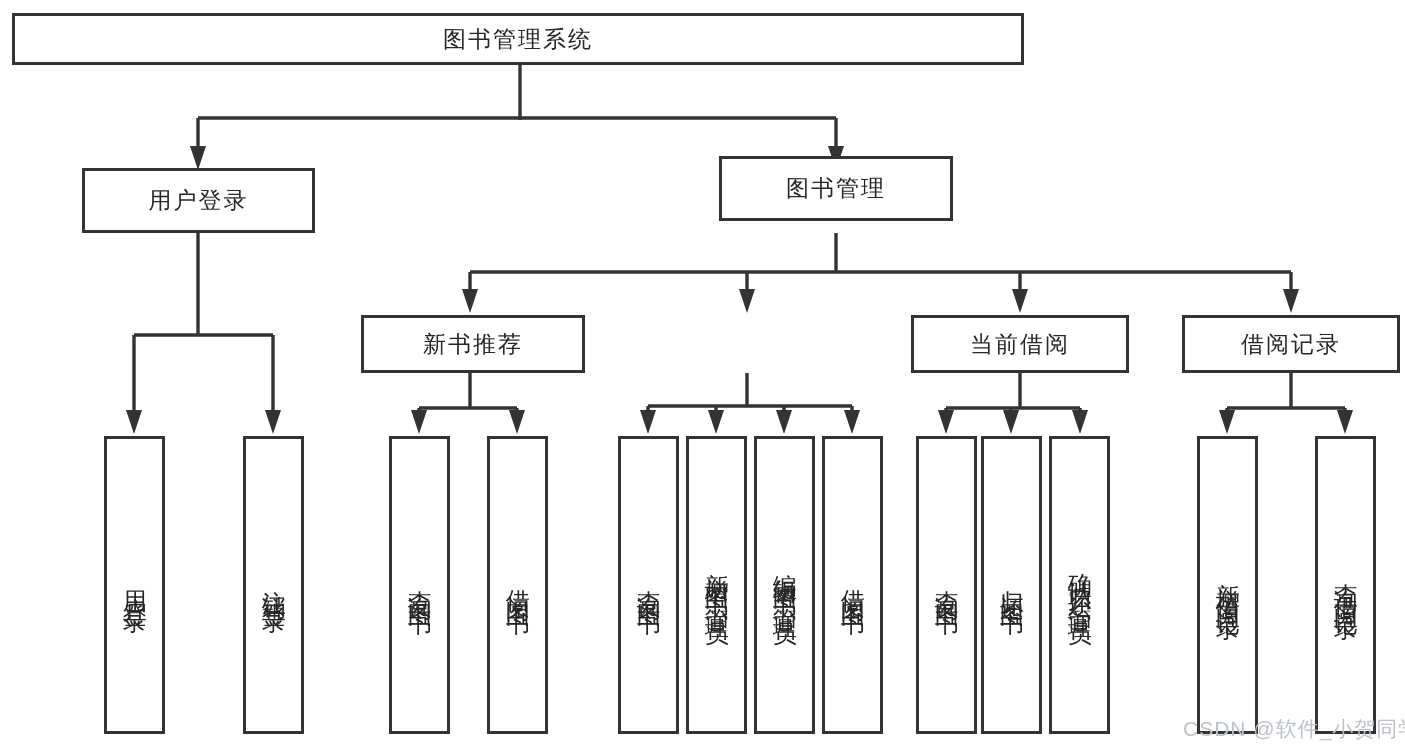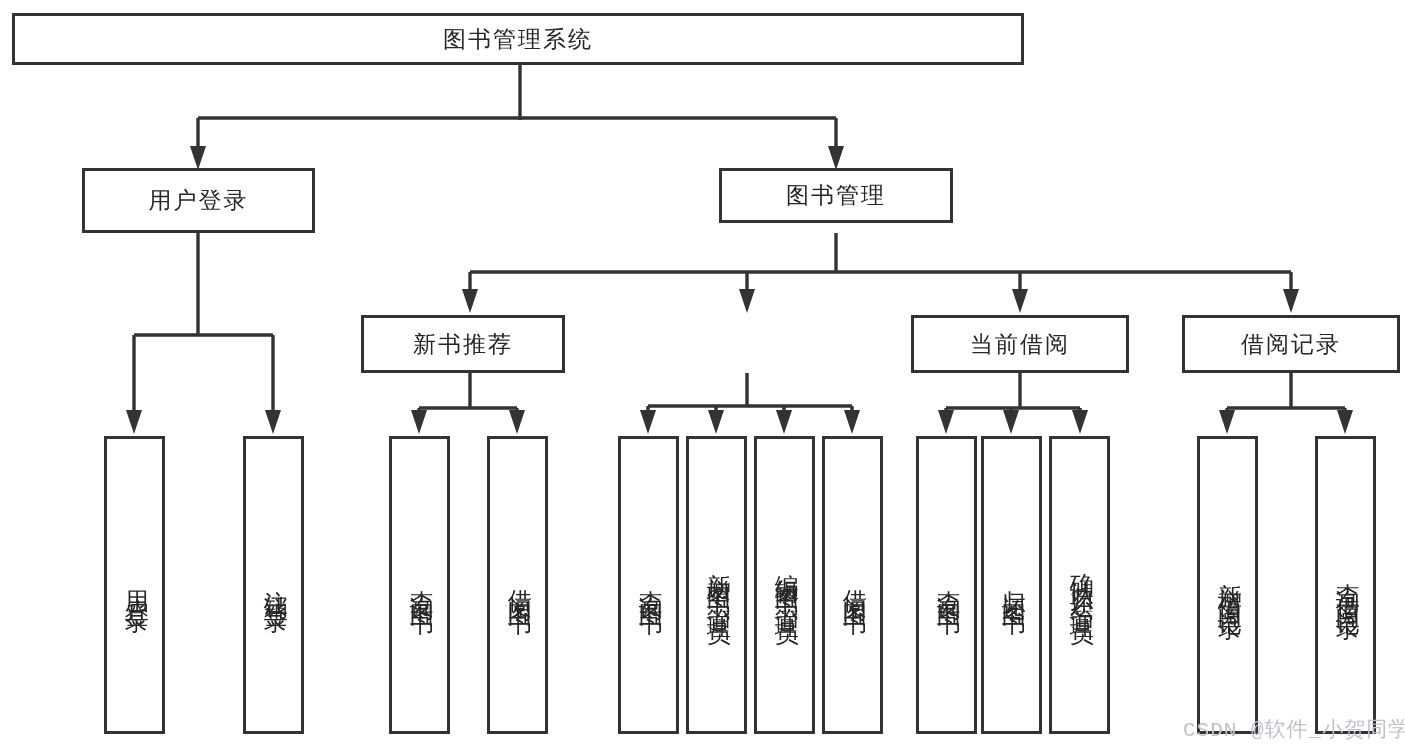--- a/index.html
+++ b/index.html
@@ -1,20 +1,20 @@
 <!DOCTYPE html>
 <html style="--line: #333333; --text: #262626; --background: #ffffff; --watermark: #bdc2c9;"><head>
 <meta charset="utf-8">
 <style>
   html,body{margin:0;padding:0;}
   .canvas{
     position:relative;
     width:1405px;height:747px;
     background:var(--background,#ffffff);
-    font-family:Liberation Mono, monospace;
+    font-family:Liberation Sans, sans-serif;
     overflow:hidden;
   }
   .wires{position:absolute;left:0;top:0;width:1405px;height:747px;}
   .node{
     position:absolute;box-sizing:border-box;
     border:3px solid var(--line,#333333);
     background:#ffffff;
     display:flex;align-items:center;justify-content:center;
     color:var(--text,#262626);
   }
@@ -70,25 +70,25 @@
     </g>
   </svg>
 
   <div class="node h" style="left:12px;top:13px;width:1012px;height:52px">
     <span class="lbl">图书管理系统</span>
   </div>
 
   <div class="node h" style="left:82px;top:168px;width:233px;height:65px">
     <span class="lbl">用户登录</span>
   </div>
-  <div class="node h" style="left:719px;top:168px;width:234px;height:55px">
+  <div class="node h" style="left:719px;top:156px;width:234px;height:65px">
     <span class="lbl">图书管理</span>
   </div>
 
-  <div class="node h" style="left:361px;top:315px;width:204px;height:58px">
+  <div class="node h" style="left:361px;top:315px;width:224px;height:58px">
     <span class="lbl">新书推荐</span>
   </div>
   <div class="node h" style="left:911px;top:315px;width:218px;height:58px">
     <span class="lbl">当前借阅</span>
   </div>
   <div class="node h" style="left:1182px;top:315px;width:218px;height:58px">
     <span class="lbl">借阅记录</span>
   </div>
 
   <div class="node v" style="left:104px;top:436px;width:61px;height:298px">

